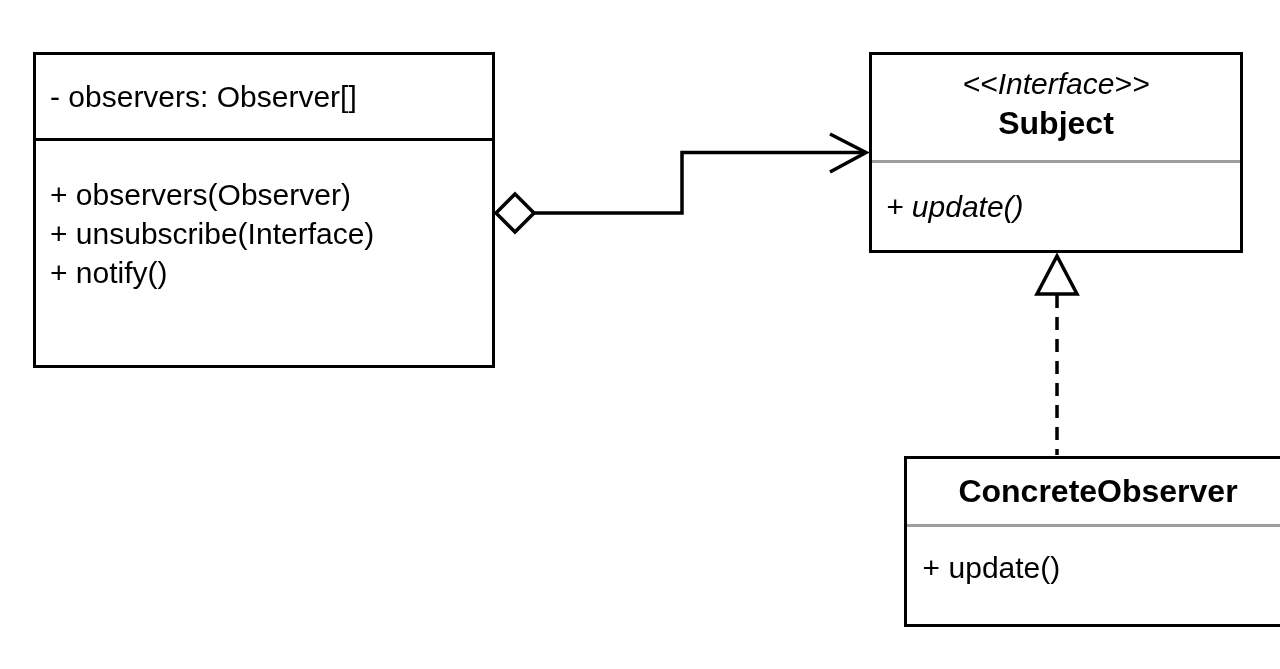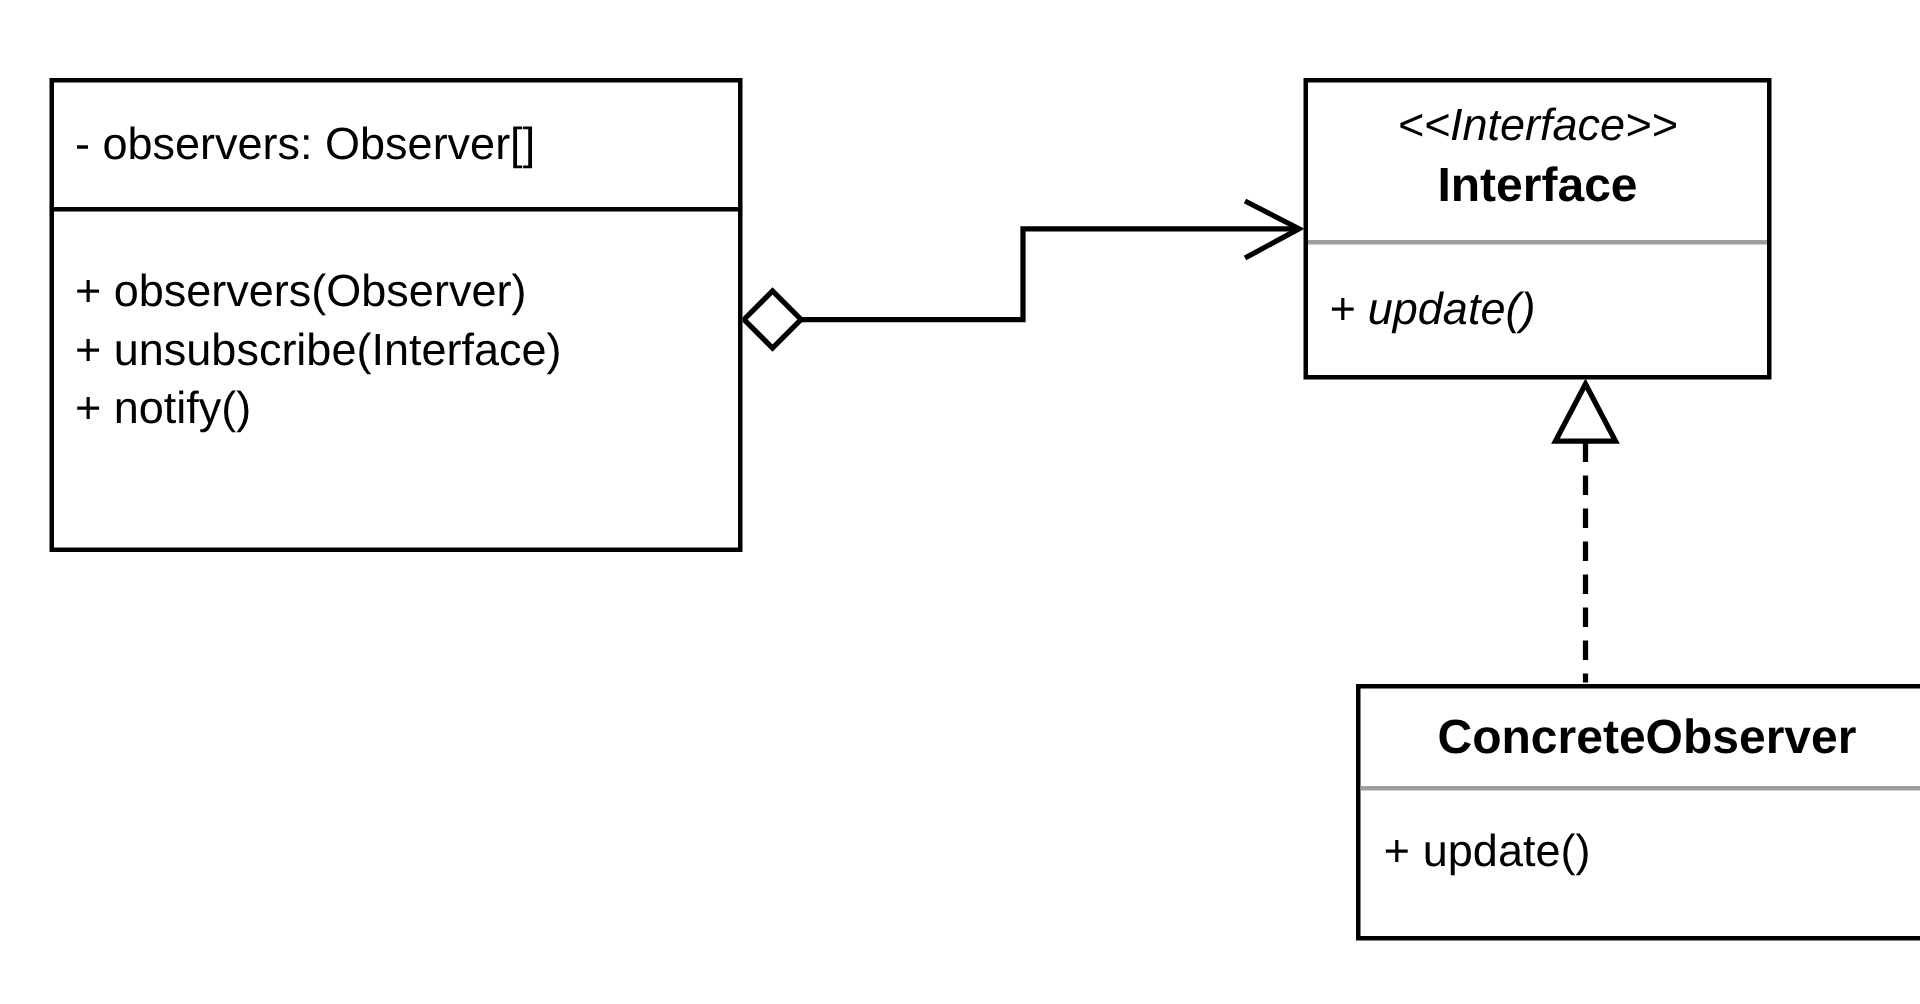--- a/index.html
+++ b/index.html
@@ -40,21 +40,21 @@
     height:86px;border-bottom:3px solid var(--line);
     display:flex;align-items:center;
     padding-left:14px;font-size:30px;
   }
   #subject .c-methods{
     padding:34px 0 0 14px;
     font-size:30px;line-height:39px;
   }
 
   
-  #observer{left:869px;top:52px;width:312px;height:201px;}
+  #observer{left:869px;top:52px;width:374px;height:201px;}
   #observer .c-title{
     height:108px;border-bottom:3px solid var(--sep);
     display:flex;flex-direction:column;align-items:center;justify-content:center;
     padding-bottom:8px;
   }
   #observer .stereotype{font-style:italic;font-size:30px;line-height:38px;}
   #observer .cls-name{font-weight:bold;font-size:32px;line-height:40px;}
   #observer .c-methods{
     height:87px;
     display:flex;align-items:center;
@@ -102,21 +102,21 @@
     <div class="compartment c-methods">
       <div>+ observers(Observer)</div>
       <div>+ unsubscribe(Interface)</div>
       <div>+ notify()</div>
     </div>
   </div>
 
   <div class="uml-class" id="observer">
     <div class="compartment c-title">
       <span class="stereotype">&lt;&lt;Interface&gt;&gt;</span>
-      <span class="cls-name">Interface</span>
+      <span class="cls-name">Subject</span>
     </div>
     <div class="compartment c-methods">
       <span>+ update()</span>
     </div>
   </div>
 
   <div class="uml-class" id="concrete">
     <div class="compartment c-title">
       <span>ConcreteObserver</span>
     </div>

